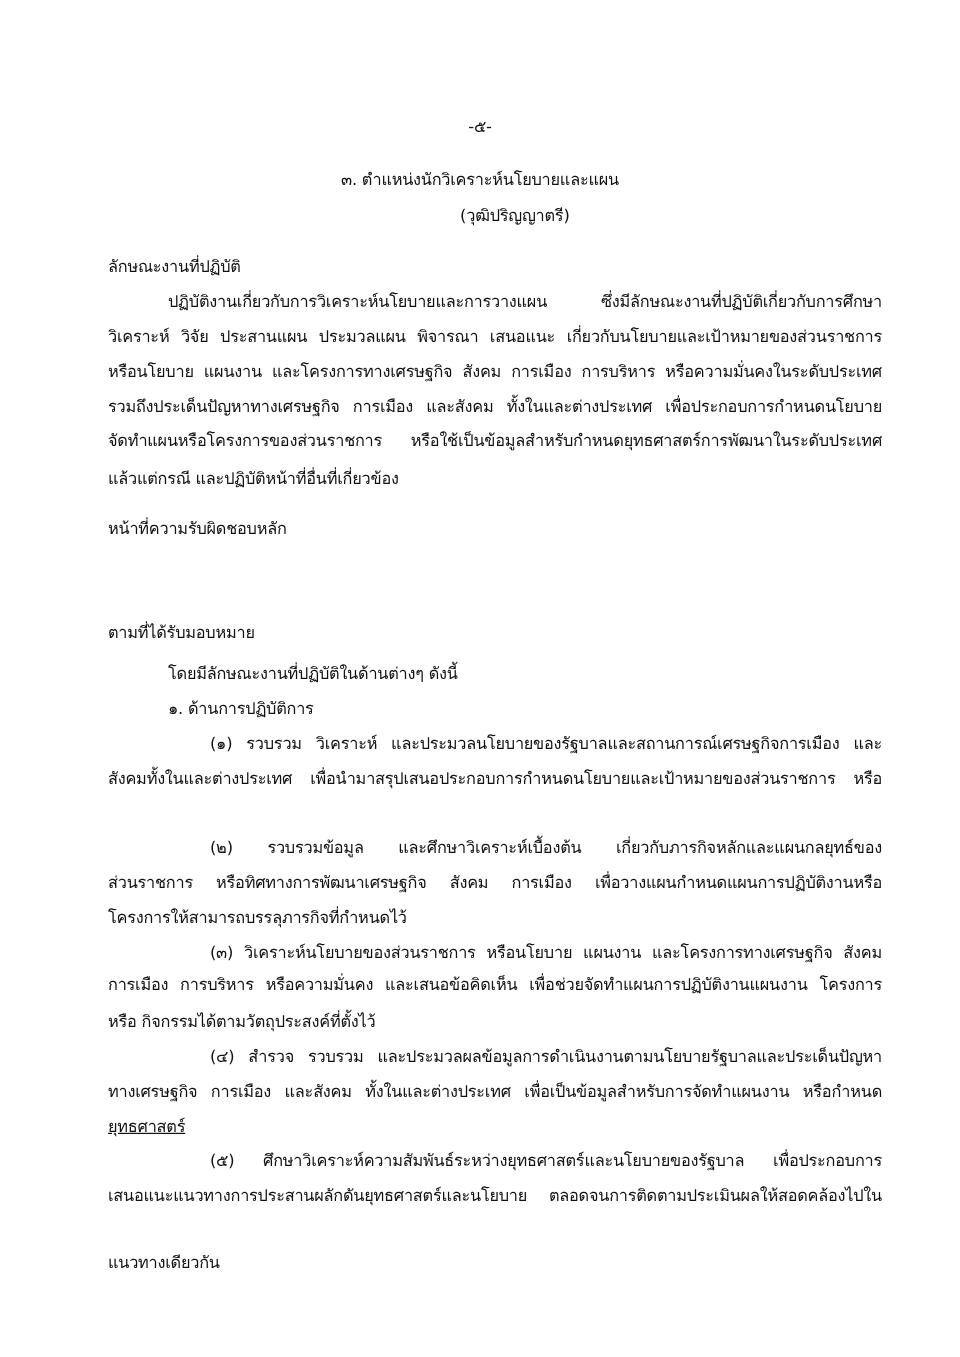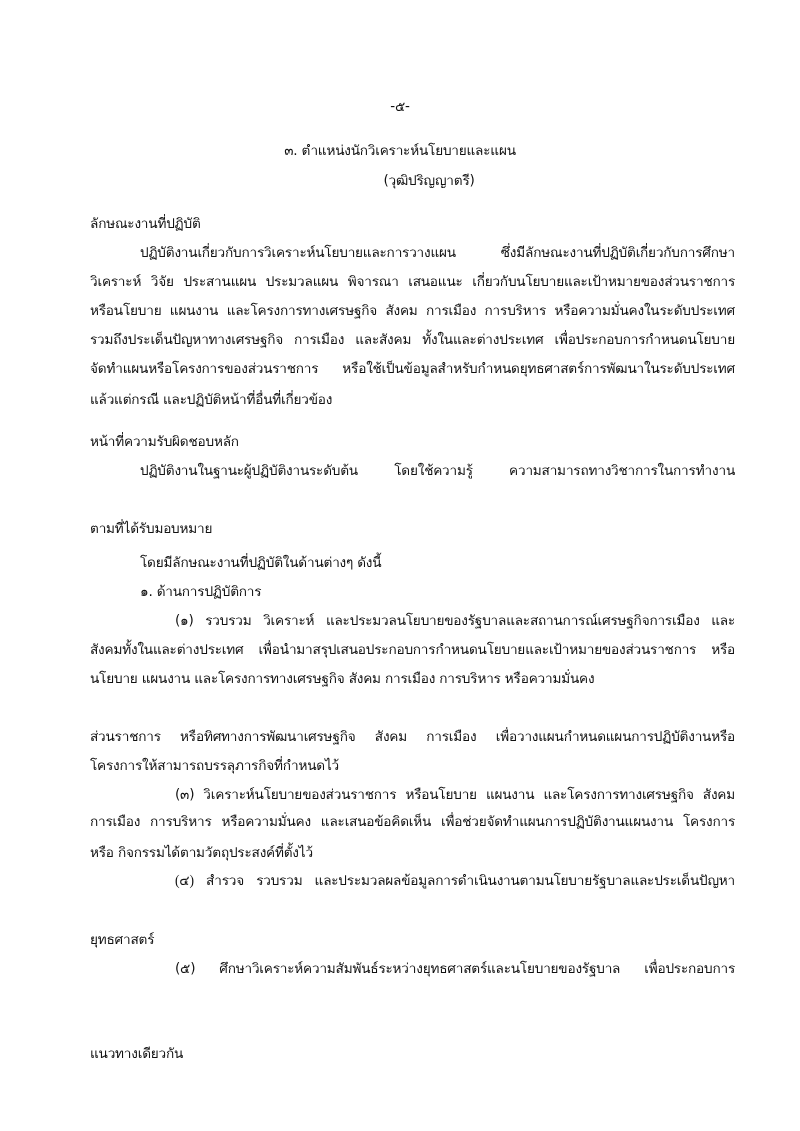--- a/index.html
+++ b/index.html
@@ -57,36 +57,37 @@
 
   <div class="line justify-line" style="top:242px; left:140px; width:595px;">ปฏิบัติงานเกี่ยวกับการวิเคราะห์นโยบายและการวางแผน ซึ่งมีลักษณะงานที่ปฏิบัติเกี่ยวกับการศึกษา</div>
   <div class="line justify-line" style="top:271px;">วิเคราะห์ วิจัย ประสานแผน ประมวลแผน พิจารณา เสนอแนะ เกี่ยวกับนโยบายและเป้าหมายของส่วนราชการ</div>
   <div class="line justify-line" style="top:300px;">หรือนโยบาย แผนงาน และโครงการทางเศรษฐกิจ สังคม การเมือง การบริหาร หรือความมั่นคงในระดับประเทศ</div>
   <div class="line justify-line" style="top:329px;">รวมถึงประเด็นปัญหาทางเศรษฐกิจ การเมือง และสังคม ทั้งในและต่างประเทศ เพื่อประกอบการกำหนดนโยบาย</div>
   <div class="line justify-line" style="top:358px;">จัดทำแผนหรือโครงการของส่วนราชการ หรือใช้เป็นข้อมูลสำหรับกำหนดยุทธศาสตร์การพัฒนาในระดับประเทศ</div>
   <div class="line justify-line last-line" style="top:389px;">แล้วแต่กรณี และปฏิบัติหน้าที่อื่นที่เกี่ยวข้อง</div>
 
   <div class="line bold" style="top:431px; left:90px;">หน้าที่ความรับผิดชอบหลัก</div>
 
-  <div class="line justify-line" style="top:460px; left:140px; width:595px;">ปฏิบัติงานในฐานะผู้ปฏิบัติงานระดับต้น โดยใช้ความรู้ ความสามารถทางวิชาการในการทำงาน</div>
   <div class="line" style="top:552px; left:140px;">โดยมีลักษณะงานที่ปฏิบัติในด้านต่างๆ ดังนี้</div>
 
   <div class="line justify-line last-line" style="top:518px;">ตามที่ได้รับมอบหมาย</div>
   <div class="line bold" style="top:581px; left:140px;">๑.  ด้านการปฏิบัติการ</div>
 
   <div class="line justify-line" style="top:610px; left:175px; width:560px;">(๑) รวบรวม วิเคราะห์ และประมวลนโยบายของรัฐบาลและสถานการณ์เศรษฐกิจการเมือง และ</div>
   <div class="line justify-line" style="top:639px;">สังคมทั้งในและต่างประเทศ เพื่อนำมาสรุปเสนอประกอบการกำหนดนโยบายและเป้าหมายของส่วนราชการ หรือ</div>
-  <div class="line justify-line last-line" style="top:668px;">นโยบาย แผนงาน และโครงการทางเศรษฐกิจ สังคม การเมือง การบริหาร หรือความมั่นคง</div>
 
+  <div class="line justify-line" style="top:697px; left:175px; width:560px;">(๒) รวบรวมข้อมูล และศึกษาวิเคราะห์เบื้องต้น เกี่ยวกับภารกิจหลักและแผนกลยุทธ์ของ</div>
   <div class="line justify-line" style="top:726px;">ส่วนราชการ หรือทิศทางการพัฒนาเศรษฐกิจ สังคม การเมือง เพื่อวางแผนกำหนดแผนการปฏิบัติงานหรือ</div>
   <div class="line justify-line last-line" style="top:755px;">โครงการให้สามารถบรรลุภารกิจที่กำหนดไว้</div>
 
   <div class="line justify-line" style="top:784px; left:175px; width:560px;">(๓) วิเคราะห์นโยบายของส่วนราชการ หรือนโยบาย แผนงาน และโครงการทางเศรษฐกิจ สังคม</div>
   <div class="line justify-line" style="top:813px;font-family:Liberation Mono, monospace;">การเมือง การบริหาร หรือความมั่นคง และเสนอข้อคิดเห็น เพื่อช่วยจัดทำแผนการปฏิบัติงานแผนงาน โครงการ</div>
   <div class="line justify-line last-line" style="top:842px;">หรือ กิจกรรมได้ตามวัตถุประสงค์ที่ตั้งไว้</div>
 
-  <div class="line justify-line" style="top:871px; left:175px; width:560px;font-family:Liberation Serif, serif;">(๔) สำรวจ รวบรวม และประมวลผลข้อมูลการดำเนินงานตามนโยบายรัฐบาลและประเด็นปัญหา</div>
-  <div class="line justify-line last-line" style="top:929px;">ยุทธศาสตร์</div>
+  <div class="line justify-line" style="top:871px; left:175px; width:560px;">(๔) สำรวจ รวบรวม และประมวลผลข้อมูลการดำเนินงานตามนโยบายรัฐบาลและประเด็นปัญหา</div>
+  <div class="line justify-line" style="top:900px;">ทางเศรษฐกิจ การเมือง และสังคม ทั้งในและต่างประเทศ เพื่อเป็นข้อมูลสำหรับการจัดทำแผนงาน หรือกำหนด</div>
+  <div class="line justify-line last-line" style="top:929px;text-decoration:underline;">ยุทธศาสตร์</div>
 
   <div class="line justify-line" style="top:958px; left:175px; width:560px;">(๕) ศึกษาวิเคราะห์ความสัมพันธ์ระหว่างยุทธศาสตร์และนโยบายของรัฐบาล เพื่อประกอบการ</div>
+  <div class="line justify-line" style="top:987px;">เสนอแนะแนวทางการประสานผลักดันยุทธศาสตร์และนโยบาย ตลอดจนการติดตามประเมินผลให้สอดคล้องไปใน</div>
   <div class="line justify-line last-line" style="top:1016px;margin-top:27px;">แนวทางเดียวกัน</div>
 
 </div>
 
 </body></html>

